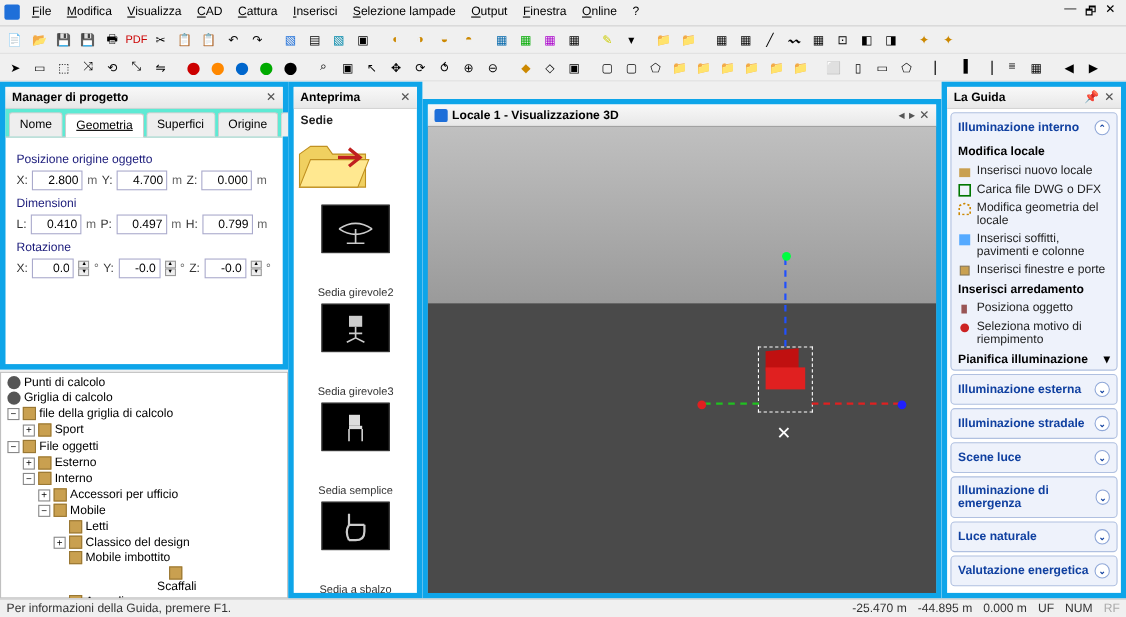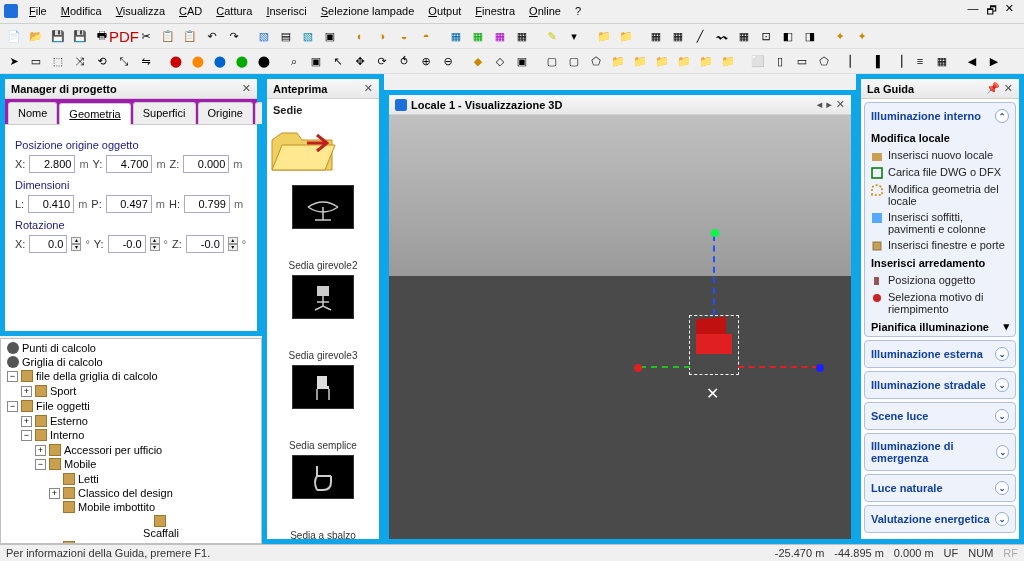--- a/index.html
+++ b/index.html
@@ -12,21 +12,21 @@
 .toolbar-row { display: flex; padding: 2px 4px; gap: 2px; border-bottom: 1px solid #e0e0e0; align-items: center; min-height: 24px; }
 .tool-btn { width: 20px; height: 20px; border: 1px solid transparent; border-radius: 2px; display: flex; align-items: center; justify-content: center; }
 .tool-sep { width: 6px; }
 .main-layout { display: flex; flex: 1; overflow: hidden; }
 .panel { background: #fff; border: 5px solid #0ea5e9; display: flex; flex-direction: column; position: relative; }
 .panel-header { background: linear-gradient(#f8f8f8, #e8e8e8); padding: 3px 6px; font-weight: bold; border-bottom: 1px solid #d0d0d0; display: flex; align-items: center; }
 .panel-header .title-icon { width: 12px; height: 12px; background: #1e6fd9; border-radius: 2px; margin-right: 4px; }
 .panel-header .panel-btns { margin-left: auto; display: flex; gap: 4px; font-weight: normal; color: #555; }
 .left-col { width: 262px; display: flex; flex-direction: column; gap: 2px; }
 .project-mgr { flex: 0 0 262px; }
-.tabstrip { display: flex; border-bottom: 1px solid #ccc; padding: 3px 3px 0 3px; background: #a21caf; }
+.tabstrip { display: flex; border-bottom: 1px solid #ccc; padding: 3px 3px 0 3px; background: #5eead4; }
 .tab { padding: 4px 9px; border: 1px solid #ccc; border-bottom: none; background: #eee; margin-right: 2px; border-radius: 3px 3px 0 0; cursor: default; }
 .tab.active { background: #fff; position: relative; top: 1px; text-decoration: underline; }
 .tab.overflow { width: 14px; padding: 4px 1px; text-align: center; }
 .form-body { padding: 8px 10px; }
 .group-label { color: #1a1a7a; margin: 6px 0 4px 0; }
 .coord-row { display: flex; align-items: center; gap: 4px; margin-bottom: 4px; }
 .coord-row label { color: #333; }
 .num-input { width: 46px; height: 18px; border: 1px solid #aac; background: #fff; padding: 1px 3px; text-align: right; color: #000; }
 .unit { color: #666; }
 .spinner { width: 10px; display: flex; flex-direction: column; }
@@ -94,21 +94,21 @@
     <span>✕</span>
   </div>
 </div>
 
 <div class="toolbar-row">
   <div class="tool-btn">📄</div>
   <div class="tool-btn">📂</div>
   <div class="tool-btn">💾</div>
   <div class="tool-btn">💾</div>
   <div class="tool-btn">🖶</div>
-  <div class="tool-btn" style="color:#c00;font-size:15px;">PDF</div>
+  <div class="tool-btn" style="color:#c00;font-size:10px;">PDF</div>
   <div class="tool-btn">✂</div>
   <div class="tool-btn">📋</div>
   <div class="tool-btn">📋</div>
   <div class="tool-btn">↶</div>
   <div class="tool-btn">↷</div>
   <div class="tool-sep"></div>
   <div class="tool-btn" style="color:#1e6fd9;">▧</div>
   <div class="tool-btn">▤</div>
   <div class="tool-btn" style="color:#08a;">▧</div>
   <div class="tool-btn">▣</div>

